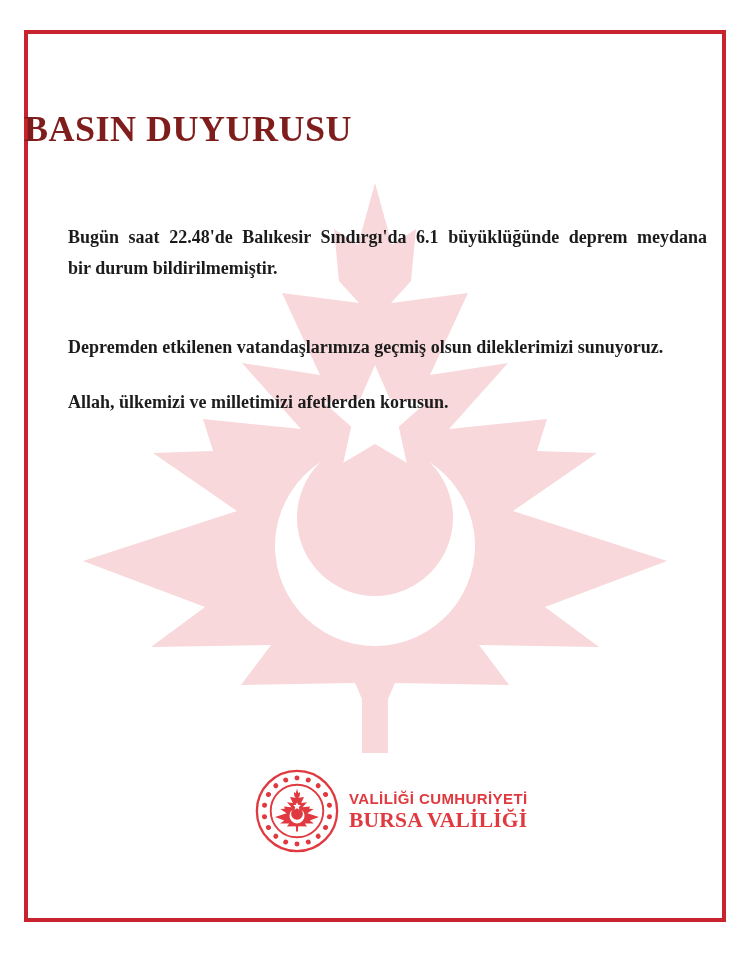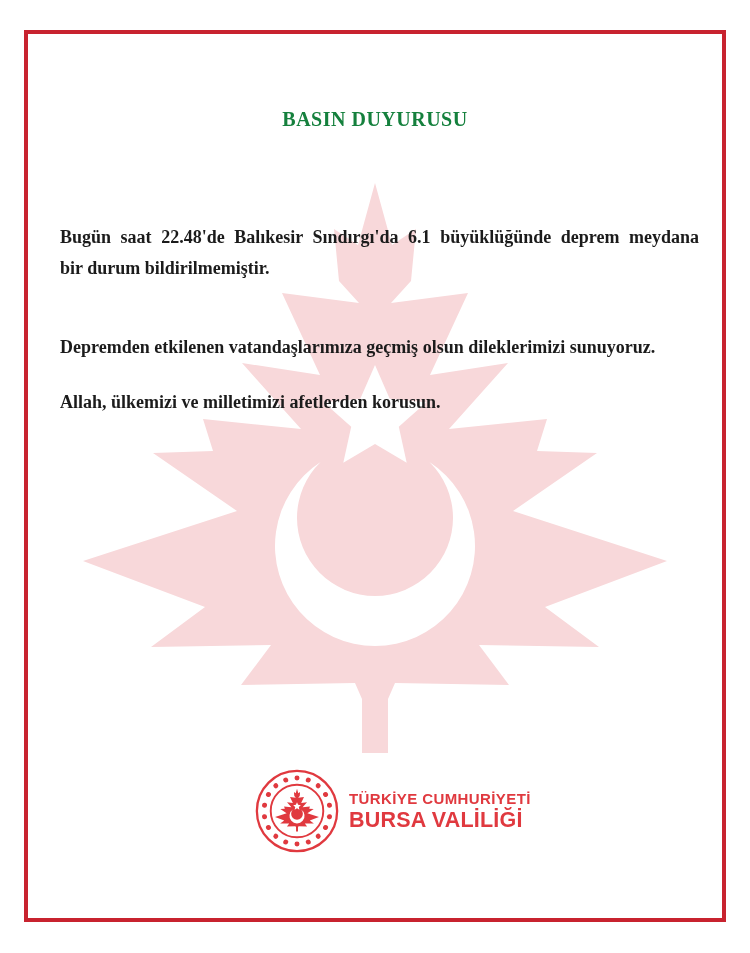--- a/index.html
+++ b/index.html
@@ -24,29 +24,28 @@
     pointer-events:none;
   }
   .watermark{
     position:absolute;
     left:75px;top:183px;width:600px;height:570px;
     color:var(--watermark-pink);
   }
   .doc-title{
     position:absolute;
     left:24px;right:24px;top:108px;
-    text-align:center;
     font-family:"Liberation Serif", serif;
-    font-size:20px;font-weight:bold;
+    font-size:36px;font-weight:bold;
     letter-spacing:0.5px;
-    color:#15803d;
+    color:#7f1d1d;
   }
   .para{
     position:absolute;
-    left:60px;width:639px;
+    left:68px;width:639px;
     font-family:"Liberation Serif", serif;
     font-size:18px;font-weight:bold;
     line-height:31px;
     color:var(--text-black);
   }
   .para .line{
     text-align:justify;
     text-align-last:justify;
   }
   .para .line.last{
@@ -73,20 +72,21 @@
     white-space:nowrap;
   }
   .logo-line1{
     font-size:15px;font-weight:bold;
     letter-spacing:0.4px;
   }
   .logo-line2{
     font-size:21.5px;font-weight:bold;
     letter-spacing:0.2px;
     margin-top:1px;
+    font-family:Liberation Serif, serif;
   }
 </style>
 </head>
 <body>
 
 <svg width="0" height="0" style="position:absolute" aria-hidden="true">
   <defs>
     <g id="govLeaf">
       <path id="leafHalf" fill="currentColor" d="M300,0 L317,62 L341,46 L336,98 L316,120
            L393,110 L355,192 L433,180 L374,246
@@ -139,18 +139,18 @@
         <circle cx="45" cy="10.5" r="2.6" transform="rotate(240 45 45)"></circle>
         <circle cx="45" cy="10.5" r="2.6" transform="rotate(260 45 45)"></circle>
         <circle cx="45" cy="10.5" r="2.6" transform="rotate(280 45 45)"></circle>
         <circle cx="45" cy="10.5" r="2.6" transform="rotate(300 45 45)"></circle>
         <circle cx="45" cy="10.5" r="2.6" transform="rotate(320 45 45)"></circle>
         <circle cx="45" cy="10.5" r="2.6" transform="rotate(340 45 45)"></circle>
       </g>
       <use href="#govLeaf" xlink:href="#govLeaf" transform="translate(21.4,21.6) scale(0.0787)"></use>
     </svg>
     <div class="logo-text">
-      <div class="logo-line1">TÜRKİYE CUMHURİYETİ</div>
+      <div class="logo-line1">VALİLİĞİ CUMHURİYETİ</div>
       <div class="logo-line2">BURSA VALİLİĞİ</div>
     </div>
   </div>
 
 </div>
 
 </body></html>

